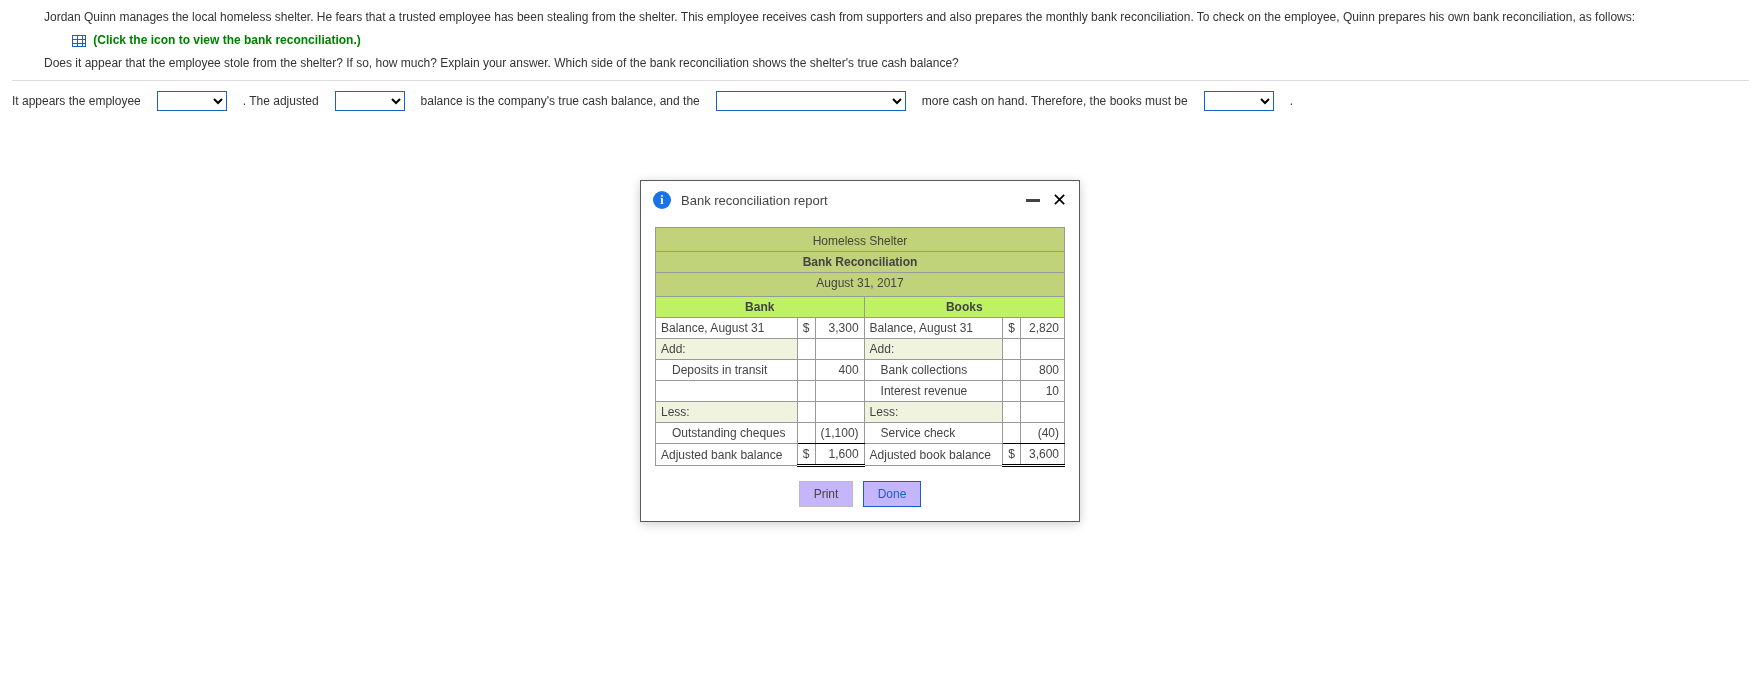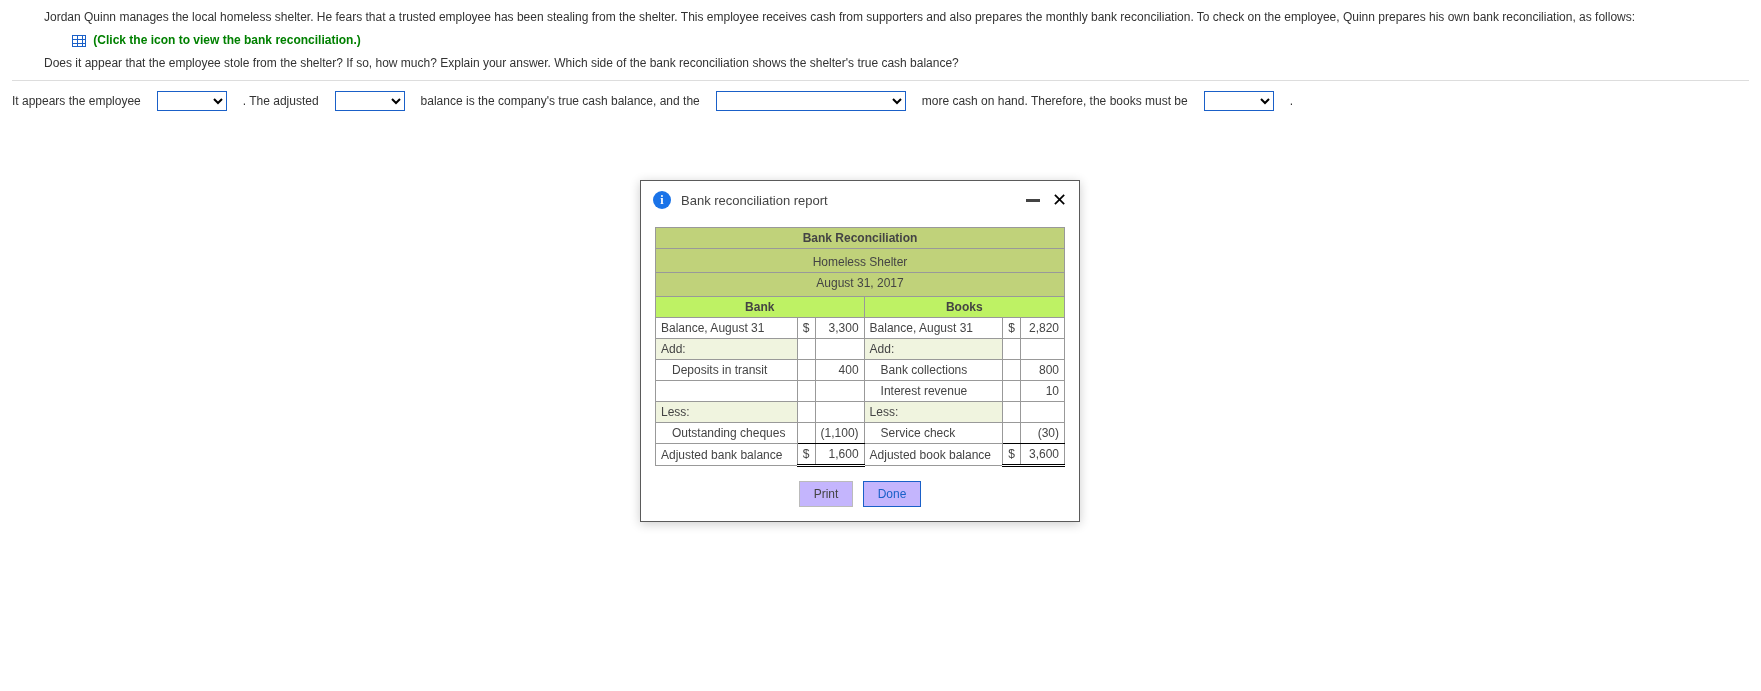--- a/index.html
+++ b/index.html
@@ -140,25 +140,25 @@
     <span class="info-icon">i</span>
     <span>Bank reconciliation report</span>
     <div class="modal-controls">
       <span class="min-icon"></span>
       <span class="close-icon">✕</span>
     </div>
   </div>
   <div class="modal-body">
     <table class="recon">
       <tbody>
-          <tr class="hdr-row mid">
+          <tr class="hdr-row first">
+            <td colspan="6">Homeless Shelter</td>
+          </tr>
+      <tr class="hdr-row mid">
             <td colspan="6">Bank Reconciliation</td>
-          </tr>
-      <tr class="hdr-row first">
-            <td colspan="6">Homeless Shelter</td>
           </tr>
       <tr class="hdr-row last">
             <td colspan="6">August 31, 2017</td>
           </tr>
       <tr>
         <td class="col-head" colspan="3">Bank</td>
         <td class="col-head" colspan="3">Books</td>
       </tr>
       <tr>
         <td class="lbl">Balance, August 31</td>
@@ -199,21 +199,21 @@
         <td class="sect-head">Less:</td>
         <td class="cur"></td>
             <td class="val"></td>
       </tr>
       <tr>
         <td class="lbl indent">Outstanding cheques</td>
         <td class="cur under-cell"></td>
         <td class="val under-cell">(1,100)</td>
         <td class="lbl indent">Service check</td>
         <td class="cur under-cell"></td>
-        <td class="val under-cell">(30)</td>
+        <td class="val under-cell">(40)</td>
       </tr>
       <tr>
         <td class="lbl">Adjusted bank balance</td>
         <td class="cur total-cell">$</td>
         <td class="val total-cell">1,600</td>
         <td class="lbl">Adjusted book balance</td>
         <td class="cur total-cell">$</td>
         <td class="val total-cell">3,600</td>
       </tr>
     </tbody>

